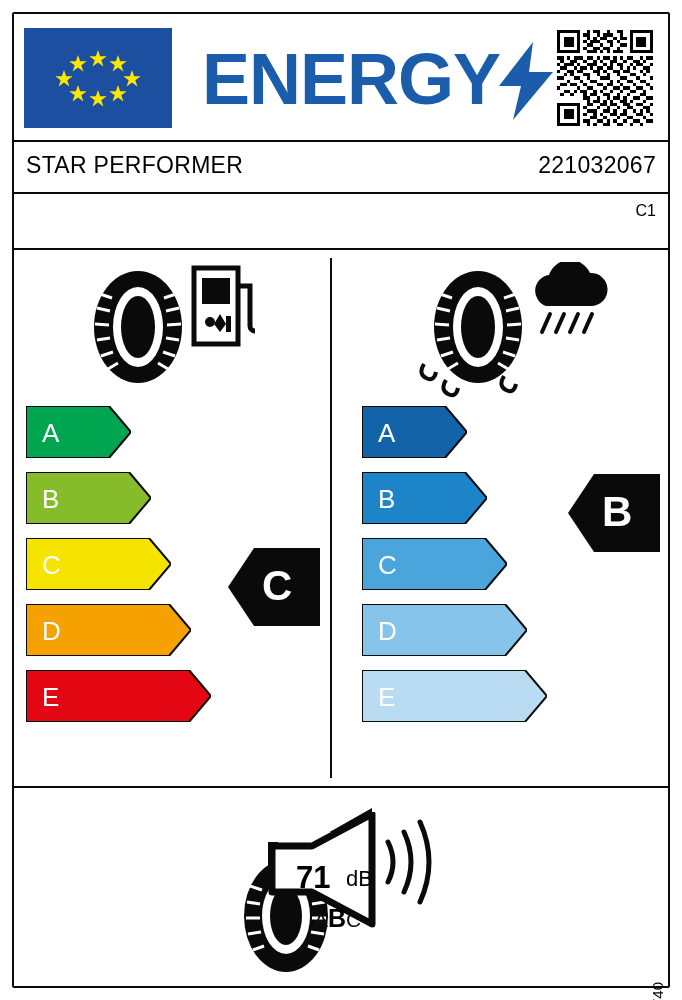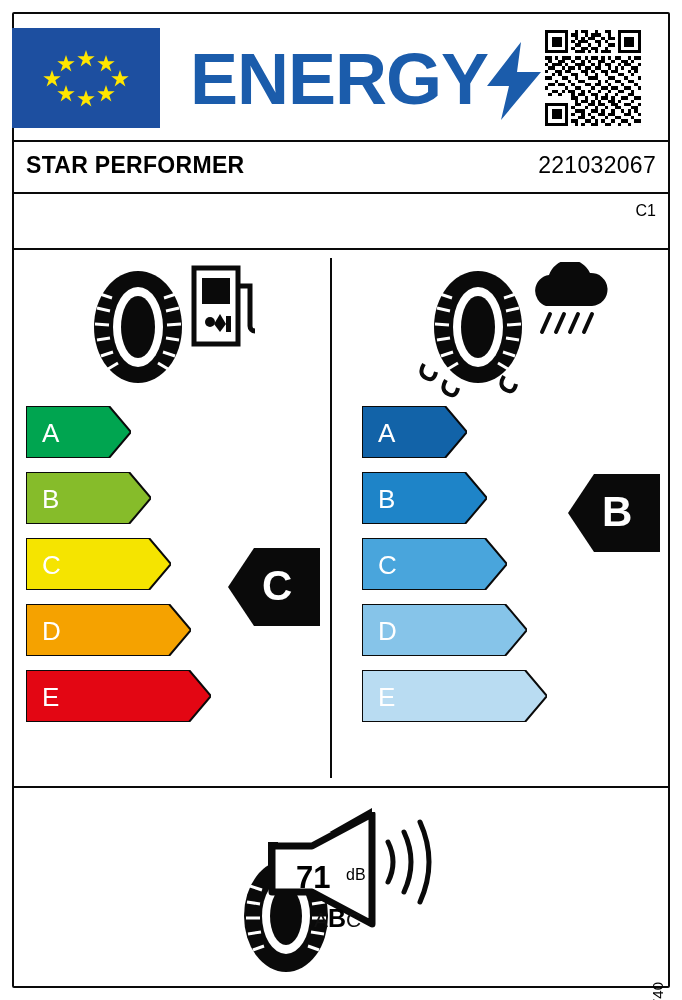--- a/index.html
+++ b/index.html
@@ -1,31 +1,31 @@
 <!DOCTYPE html>
 <html><head>
 <meta charset="utf-8">
 <style>
   html,body{margin:0;padding:0;background:#fff;}
   body{width:682px;height:1000px;font-family:"Liberation Sans",sans-serif;color:#000;}
   .label{position:relative;width:682px;height:1000px;box-sizing:border-box;}
   .frame{position:absolute;left:12px;top:12px;width:658px;height:976px;border:2px solid #0a0a0a;box-sizing:border-box;border-radius:2px;}
 
   
-  .hdr{position:absolute;left:0;top:14px;width:654px;height:161px;}
+  .hdr{position:absolute;left:12px;top:14px;width:654px;height:161px;}
   .euflag{position:absolute;left:12px;top:14px;width:148px;height:100px;background:#1d4fa0;}
   .euflag svg{display:block;}
   .energy-word{position:absolute;left:190px;top:22px;font-size:72px;font-weight:bold;color:#1b5cab;letter-spacing:-1px;line-height:86px;font-family:"Liberation Sans",sans-serif;}
   .bolt{position:absolute;left:487px;top:28px;}
   .qr{position:absolute;left:545px;top:16px;width:96px;height:96px;}
 
   .hdr-rule{position:absolute;left:14px;top:140px;width:654px;height:2px;background:#0a0a0a;}
 
   
-  .brand{position:absolute;left:26px;top:152px;font-size:23px;font-weight:bold;letter-spacing:.3px;}
+  .brand{position:absolute;left:26px;top:152px;font-size:23px;font-weight:normal;letter-spacing:.3px;}
   .code{position:absolute;right:26px;top:152px;font-size:23px;letter-spacing:.3px;}
   .brand-rule{position:absolute;left:14px;top:192px;width:654px;height:2px;background:#0a0a0a;}
 
   
   .size{position:absolute;left:26px;top:206px;font-size:26px;}
   .cls{position:absolute;right:26px;top:202px;font-size:16px;}
   .size-rule{position:absolute;left:14px;top:248px;width:654px;height:2px;background:#0a0a0a;}
 
   
   .divider{position:absolute;left:330px;top:258px;width:2px;height:520px;background:#0a0a0a;}
@@ -35,21 +35,21 @@
 
   
   .grades{position:absolute;}
   .gradeRow{position:relative;height:56px;margin-bottom:10px;}
 
   .selbox{position:absolute;width:84px;height:68px;}
 
   
   .noise{position:absolute;left:228px;top:806px;width:230px;height:170px;}
   .db{position:absolute;left:296px;top:860px;font-size:31px;font-weight:bold;}
-  .dbu{position:absolute;left:346px;top:866px;font-size:16px;}
+  .dbu{position:absolute;left:346px;top:866px;font-size:22px;}
   .abc{position:absolute;left:314px;top:904px;font-size:21px;}
   .abc b{font-size:25px;}
   .abc .lite{color:#111;}
 
   .vdate{position:absolute;right:14px;bottom:18px;transform-origin:right bottom;transform:rotate(-90deg) translateY(-2px);font-size:15px;white-space:nowrap;}
 </style>
 </head>
 <body>
 
 <div class="label">

